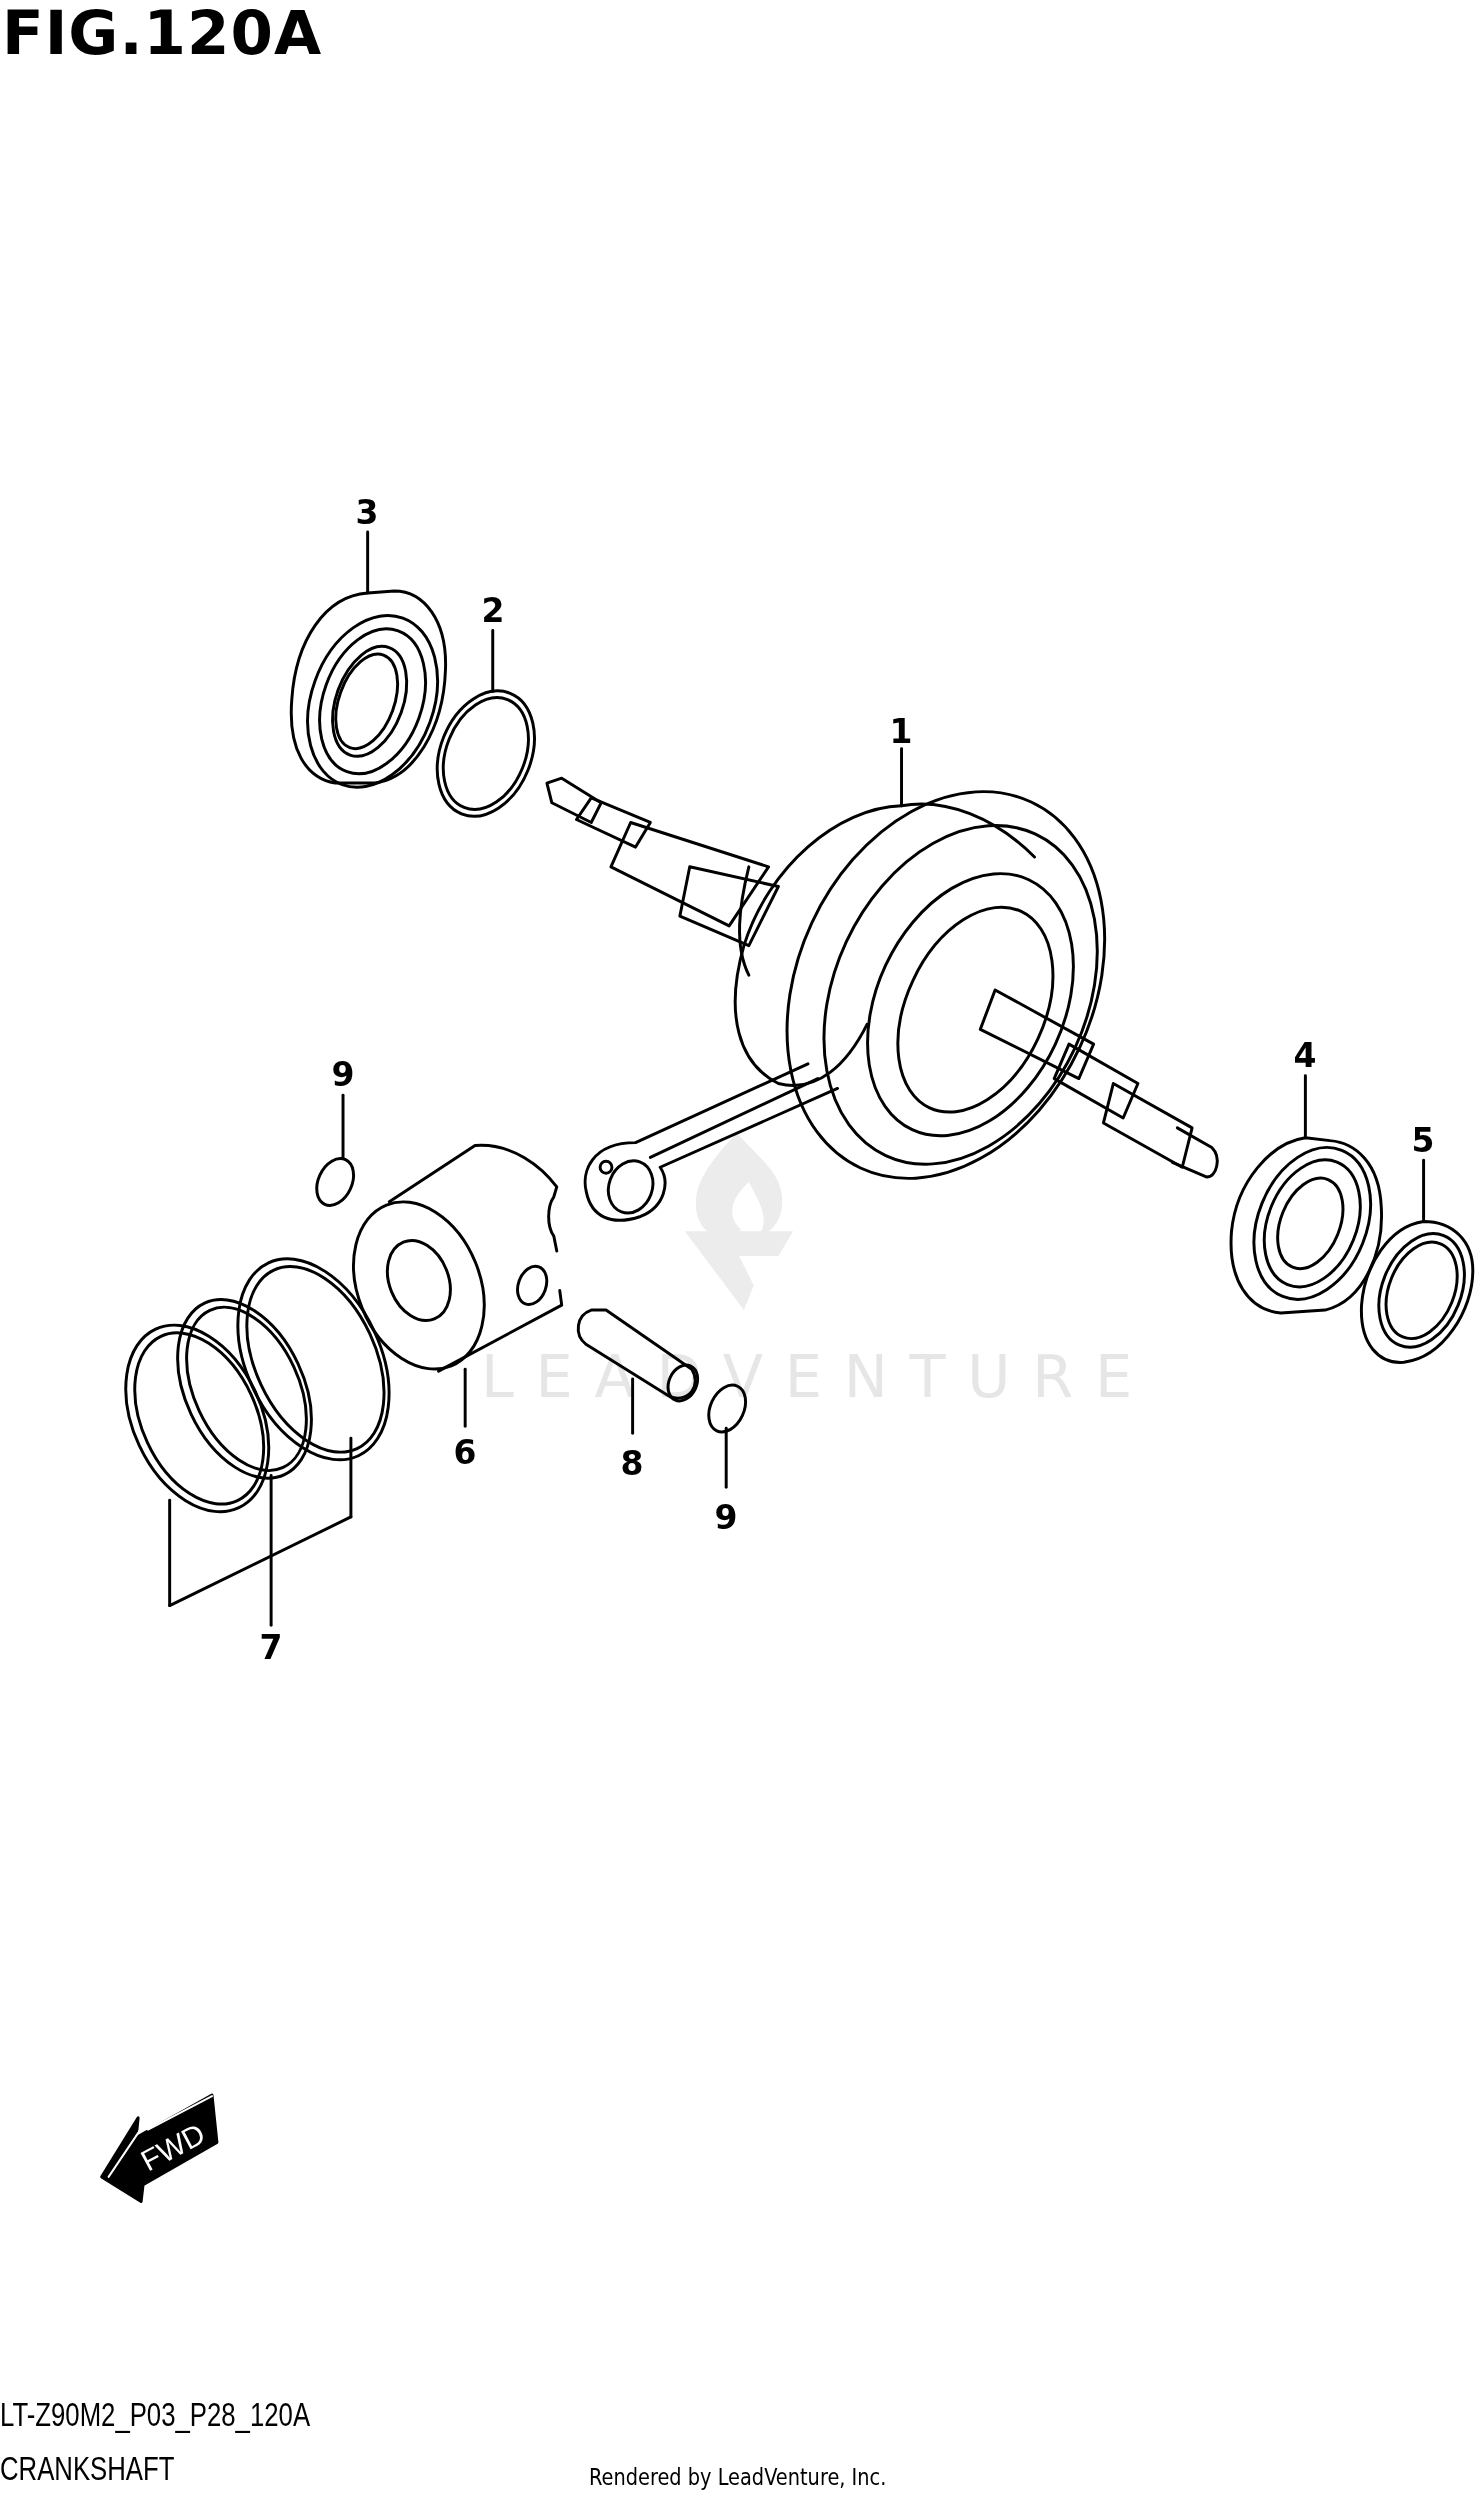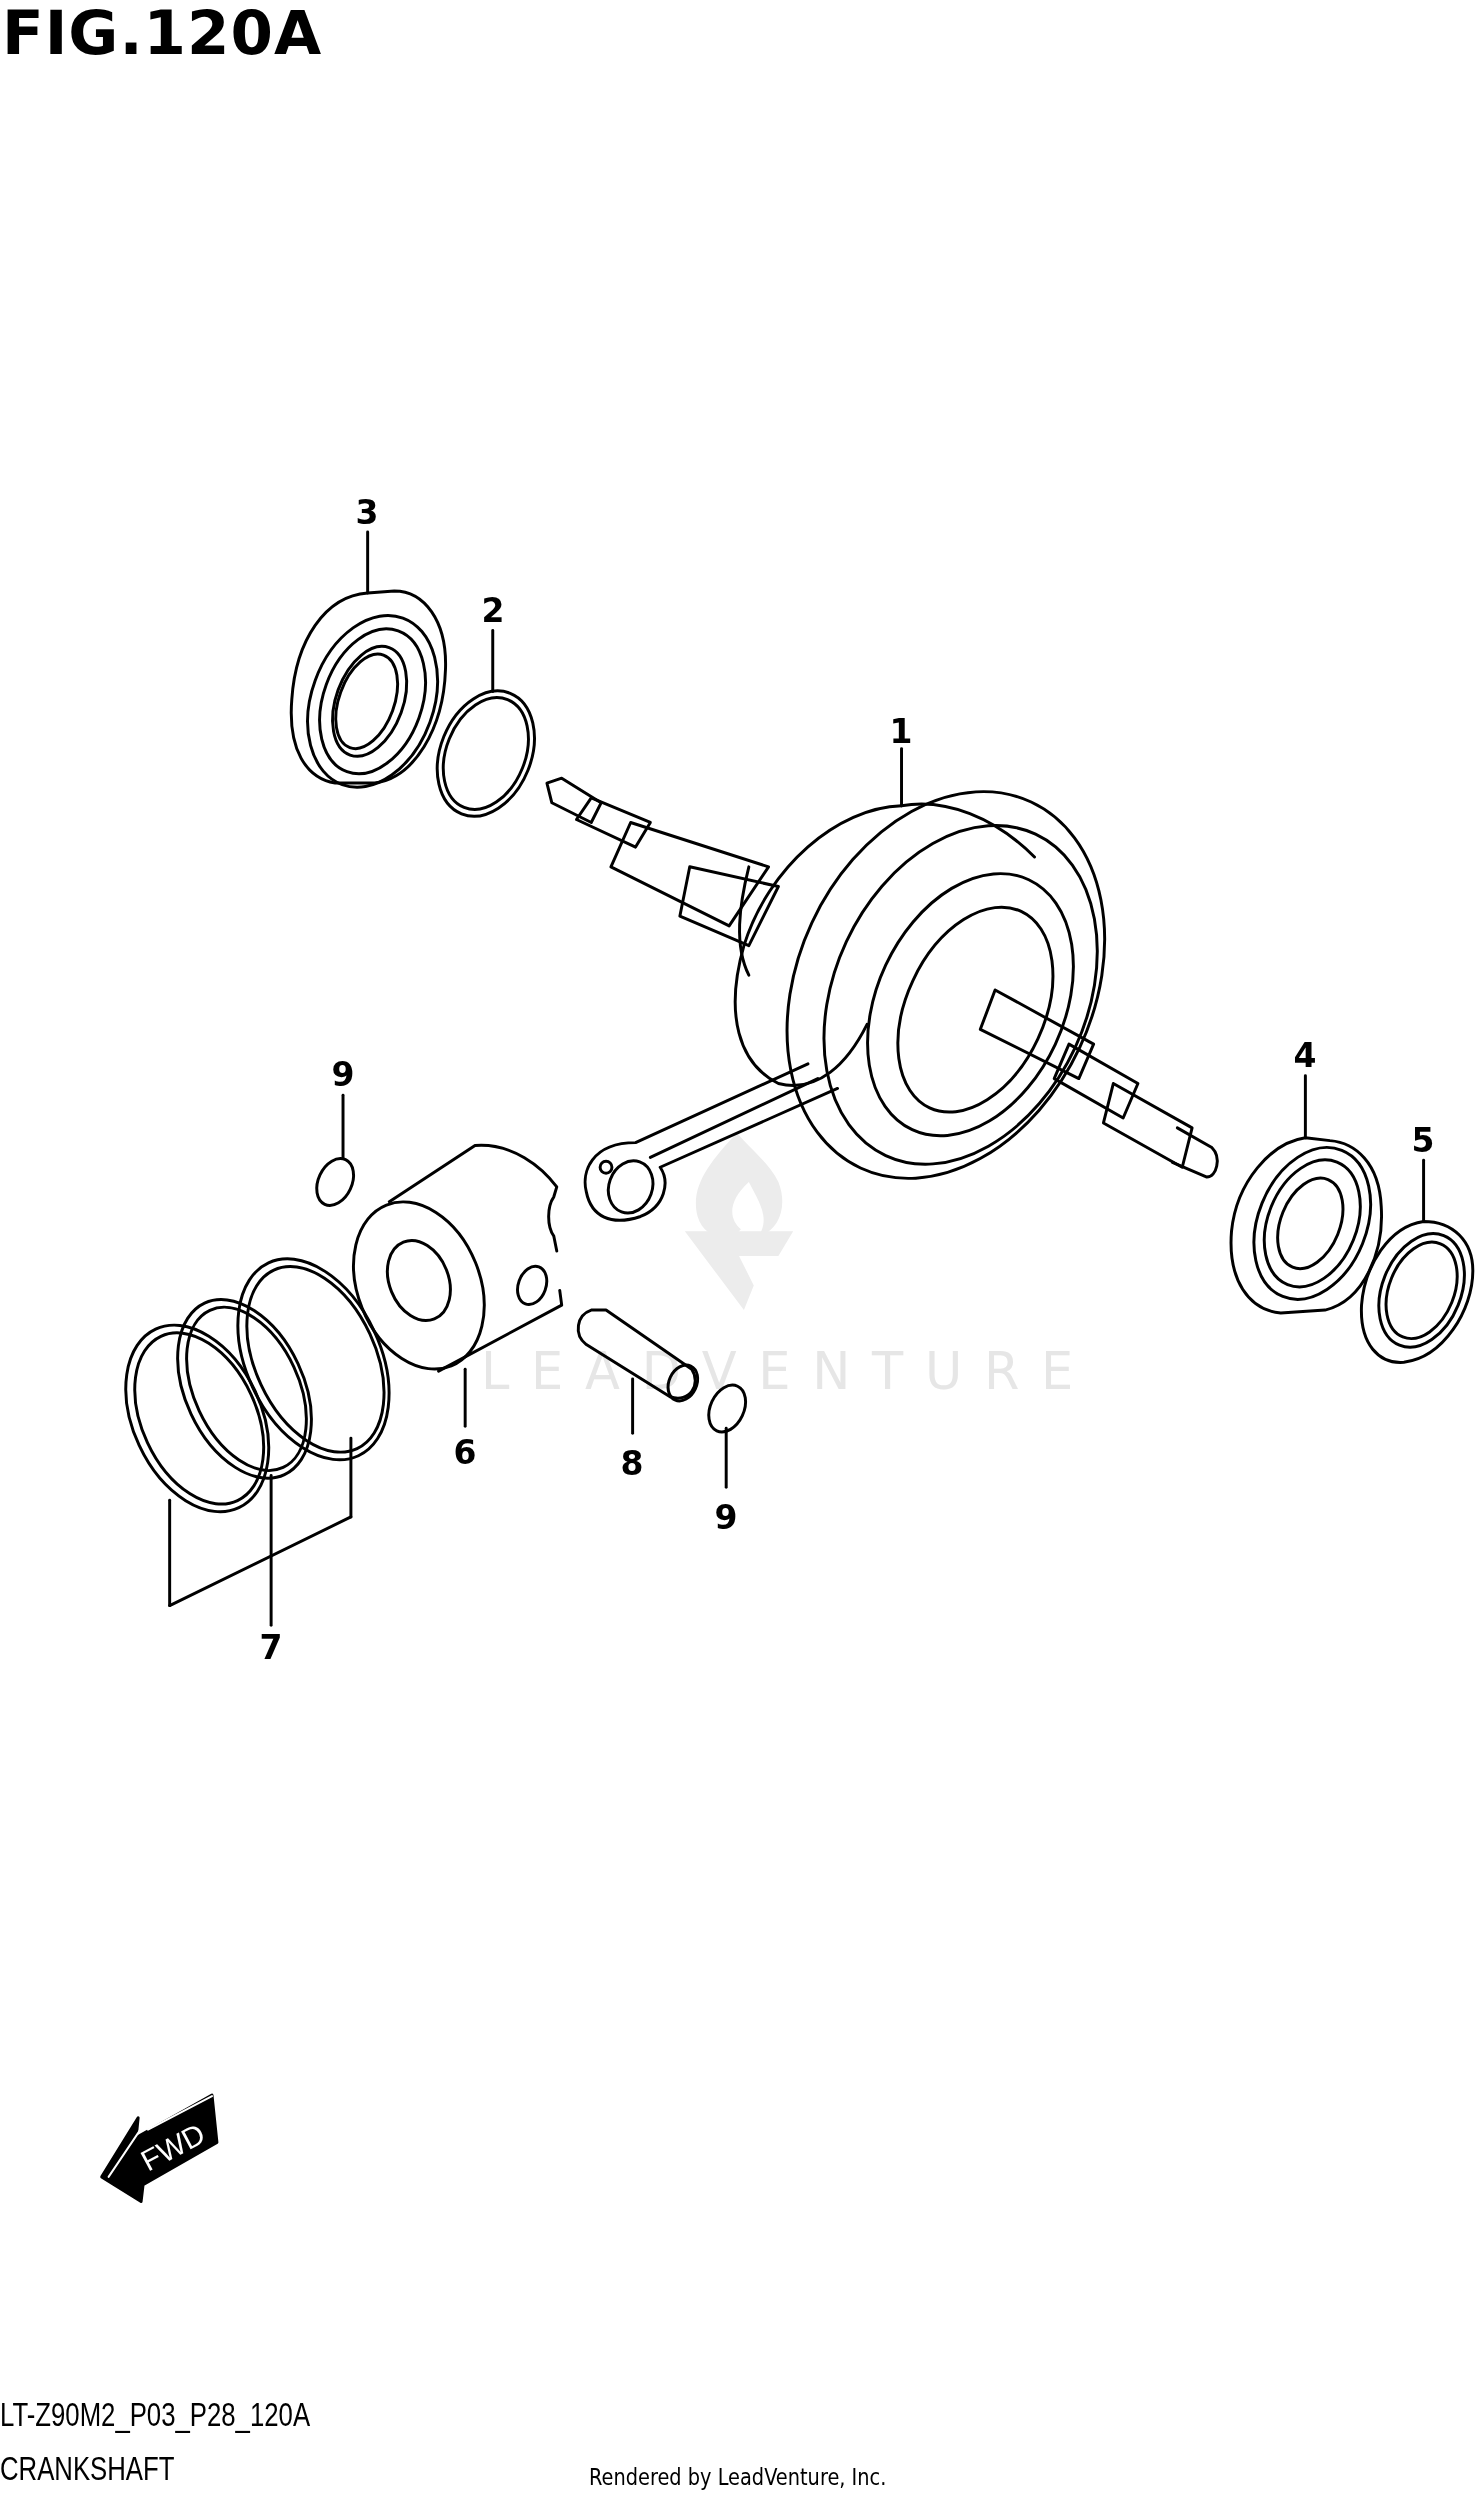--- a/index.html
+++ b/index.html
@@ -3,21 +3,21 @@
 <meta charset="utf-8">
 <style>
   html,body{margin:0;padding:0;background:#fff;}
   body{width:1478px;height:2498px;position:relative;overflow:hidden;font-family:"Liberation Sans",sans-serif;color:#000;}
   .title{position:absolute;left:2px;top:-2px;font-family:"DejaVu Sans",sans-serif;font-weight:bold;font-size:61px;letter-spacing:1px;line-height:69px;}
   .callout{position:absolute;font-family:"DejaVu Sans",sans-serif;font-weight:bold;font-size:33px;line-height:35px;transform:translateX(-50%);}
   svg.art{position:absolute;left:0;top:0;}
   .footer-code{position:absolute;left:0;top:2396px;font-family:"Liberation Sans",sans-serif;font-size:33px;transform:scaleX(0.78);transform-origin:left;}
   .footer-title{position:absolute;left:0;top:2450px;font-family:"Liberation Sans",sans-serif;font-size:33px;transform:scaleX(0.78);transform-origin:left;}
   .rendered{position:absolute;left:589px;top:2463px;font-family:"DejaVu Sans",sans-serif;font-size:23.6px;transform:scaleX(0.82);transform-origin:left;}
-  .wm-text{position:absolute;left:481px;top:1342px;font-family:"DejaVu Sans",sans-serif;font-size:51px;letter-spacing:21.7px;color:#e6e6e6;}
+  .wm-text{position:absolute;left:481px;top:1342px;font-family:"DejaVu Sans",sans-serif;font-size:59px;letter-spacing:21.7px;color:#e6e6e6;}
 </style>
 </head>
 <body>
 
 <div class="title">FIG.120A</div>
 
 <svg class="art" width="1478" height="2498" viewBox="0 0 1500 2536">
   <g fill="#ececec">
     <path d="M748 1150 C720 1180 700 1205 708 1235 C715 1258 740 1262 752 1248 C740 1238 738 1220 760 1200 C770 1220 782 1236 770 1255 C790 1250 800 1225 790 1200 C780 1180 760 1165 748 1150 Z"></path>
     <path d="M695 1250 L805 1250 L790 1275 L750 1275 L765 1305 L755 1330 Z"></path>

